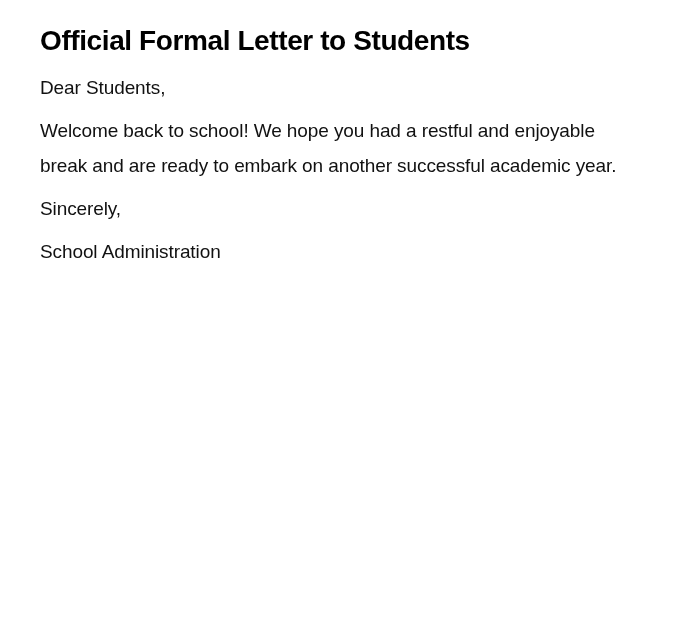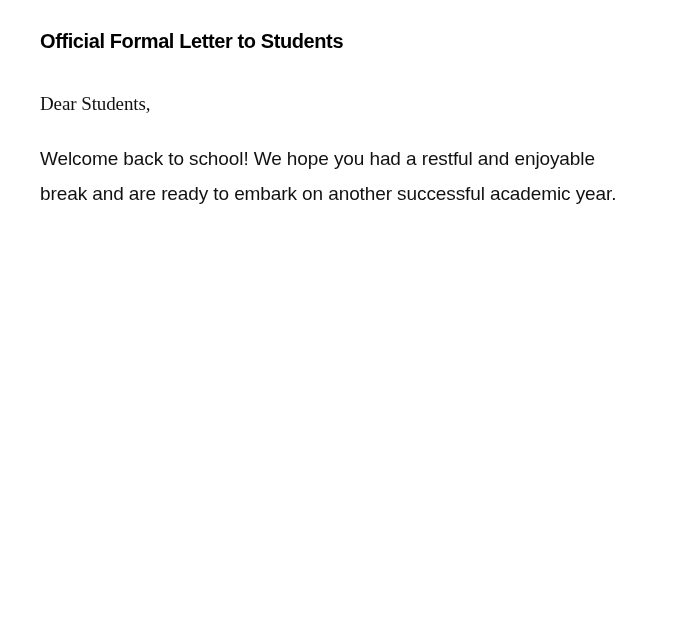--- a/index.html
+++ b/index.html
@@ -16,35 +16,37 @@
       color: #111111;
     }
     .page {
       position: absolute;
       left: 40px;
       top: 24px;
       width: 600px;
     }
     h1 {
       margin: 0;
-      font-size: 20px;
+      font-size: 28px;
       font-weight: bold;
       line-height: 34px;
       letter-spacing: -0.4px;
       color: #000000;
     }
     p {
       margin: 0;
       font-size: 19px;
       line-height: 35px;
       letter-spacing: -0.1px;
     }
-    .salutation { margin-top: 28px; font-family: Liberation Serif, serif; }
-    .para { margin-top: 20px; }
+    .salutation { margin-top: 12px; }
+    .para { margin-top: 8px; }
   </style>
 </head>
 <body>
 
 <div class="page">
   <h1>Official Formal Letter to Students</h1>
   <p class="salutation">Dear Students,</p>
   <p class="para">Welcome back to school! We hope you had a restful and enjoyable break and are ready to embark on another successful academic year.</p>
+  <p class="para">Sincerely,</p>
+  <p class="para">School Administration</p>
 </div>
 
 </body></html>

